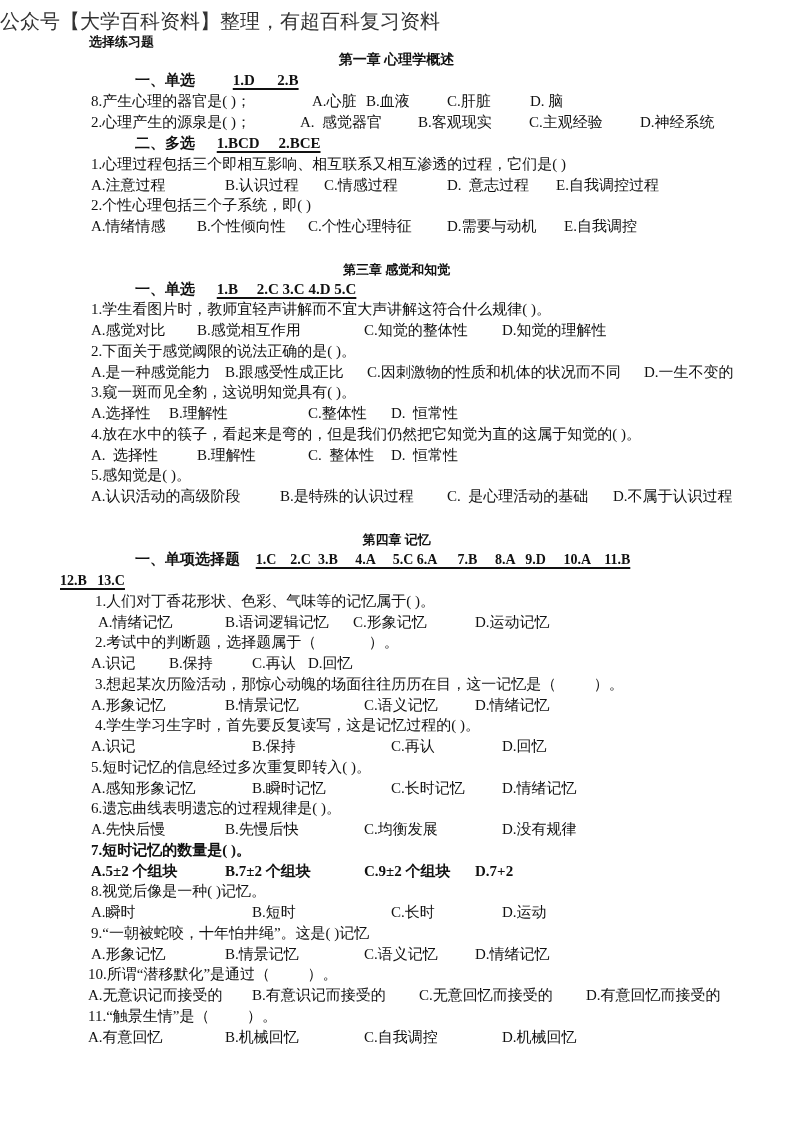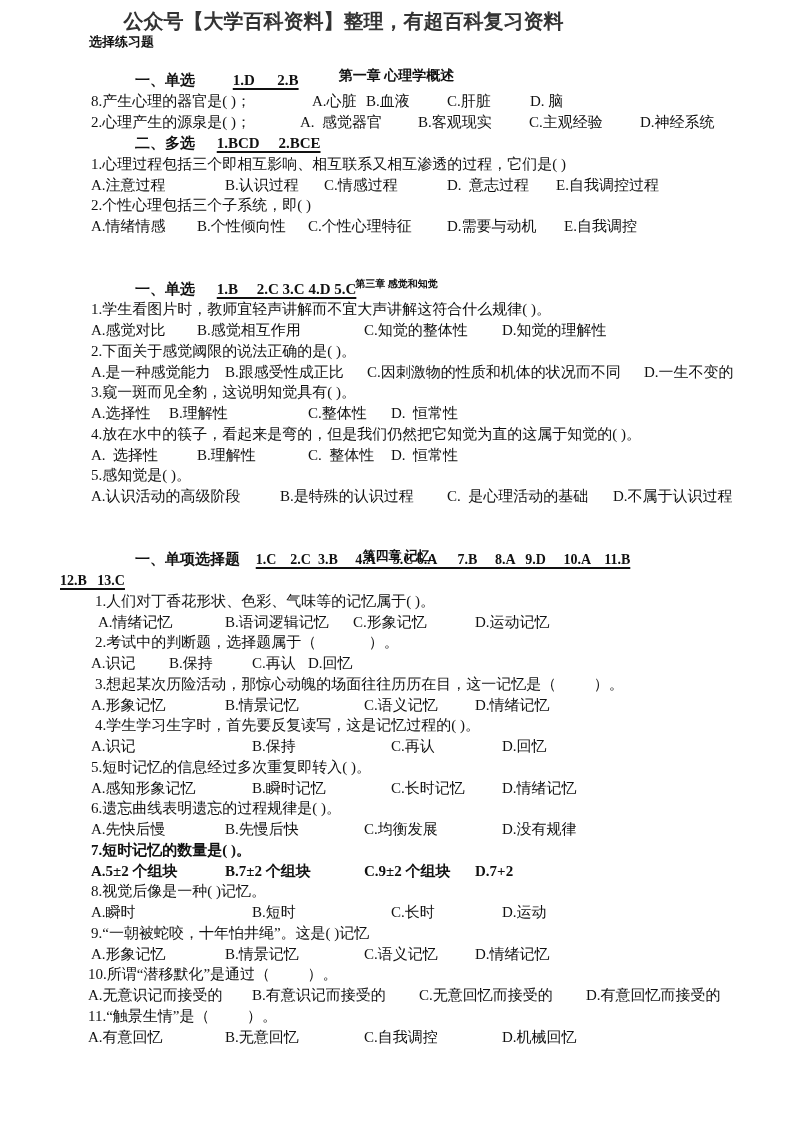--- a/index.html
+++ b/index.html
@@ -1,23 +1,23 @@
 <!DOCTYPE html>
 <html><head>
 <meta charset="utf-8">
 <style>
   html, body { margin:0; padding:0; background:#fff; }
   body { width:793px; height:1122px; position:relative; overflow:hidden;
          font-family: "Liberation Serif", "DejaVu Serif", serif; color:#111; }
   .ln { position:absolute; white-space:nowrap; font-size:15px; line-height:18px; }
   .opt { position:absolute; white-space:nowrap; font-size:15px; line-height:18px; }
   .b { font-weight:bold; }
-  .header { position:absolute; top:8px; left:0; width:687px; text-align:center;
-            font-size:20px; line-height:26px; color:#333;font-weight:bold; }
-  .ch { position:absolute; left:0; width:793px; text-align:center; font-weight:bold; font-size:14px;margin-top:16px; }
+  .header { position:absolute; top:8px; left:0; width:687px; text-align:left;
+            font-size:20px; line-height:26px; color:#333; }
+  .ch { position:absolute; left:0; width:793px; text-align:center; font-weight:bold; font-size:14px; }
   .sec { font-weight:bold; font-size:15px;margin-left:44px; }
   .ans { font-weight:bold; text-decoration:underline; text-decoration-thickness:2px; text-underline-offset:3px; }
 </style>
 </head>
 <body>
 
 <div class="header">公众号【大学百科资料】整理，有超百科复习资料</div>
 <div class="ln b" style="top:33px;left:89px;font-size:13px;">选择练习题</div>
 
 <div class="ch" style="top:51px;">第一章  心理学概述</div>
@@ -50,21 +50,21 @@
 <div class="opt" style="top:176px;left:447px;white-space:pre;">D.  意志过程</div>
 <div class="opt" style="top:176px;left:556px;">E.自我调控过程</div>
 
 <div class="ln" style="top:196px;left:91px;">2.个性心理包括三个子系统，即(      )</div>
 <div class="opt" style="top:217px;left:91px;">A.情绪情感</div>
 <div class="opt" style="top:217px;left:197px;">B.个性倾向性</div>
 <div class="opt" style="top:217px;left:308px;">C.个性心理特征</div>
 <div class="opt" style="top:217px;left:447px;">D.需要与动机</div>
 <div class="opt" style="top:217px;left:564px;">E.自我调控</div>
 
-<div class="ch" style="top:261px;font-size:10px;">第三章  感觉和知觉</div>
+<div class="ch" style="top:261px;font-size:13px;">第三章  感觉和知觉</div>
 <div class="ln" style="top:280px;left:91px;">
   <span class="sec">一、单选</span>
   <span class="ans" style="margin-left:18px;white-space:pre;">1.B     2.C 3.C 4.D 5.C</span>
 </div>
 
 <div class="ln" style="top:300px;left:91px;">1.学生看图片时，教师宜轻声讲解而不宜大声讲解这符合什么规律(      )。</div>
 <div class="opt" style="top:321px;left:91px;">A.感觉对比</div>
 <div class="opt" style="top:321px;left:197px;">B.感觉相互作用</div>
 <div class="opt" style="top:321px;left:364px;">C.知觉的整体性</div>
 <div class="opt" style="top:321px;left:502px;">D.知觉的理解性</div>
@@ -157,15 +157,15 @@
 <div class="opt" style="top:945px;left:475px;">D.情绪记忆</div>
 
 <div class="ln" style="top:965px;left:88px;white-space:pre;">10.所谓“潜移默化”是通过（          ）。</div>
 <div class="opt" style="top:986px;left:88px;">A.无意识记而接受的</div>
 <div class="opt" style="top:986px;left:252px;">B.有意识记而接受的</div>
 <div class="opt" style="top:986px;left:419px;">C.无意回忆而接受的</div>
 <div class="opt" style="top:986px;left:586px;">D.有意回忆而接受的</div>
 
 <div class="ln" style="top:1007px;left:88px;white-space:pre;">11.“触景生情”是（          ）。</div>
 <div class="opt" style="top:1028px;left:88px;">A.有意回忆</div>
-<div class="opt" style="top:1028px;left:225px;">B.无意回忆</div>
+<div class="opt" style="top:1028px;left:225px;">B.机械回忆</div>
 <div class="opt" style="top:1028px;left:364px;">C.自我调控</div>
 <div class="opt" style="top:1028px;left:502px;">D.机械回忆</div>
 
 </body></html>

